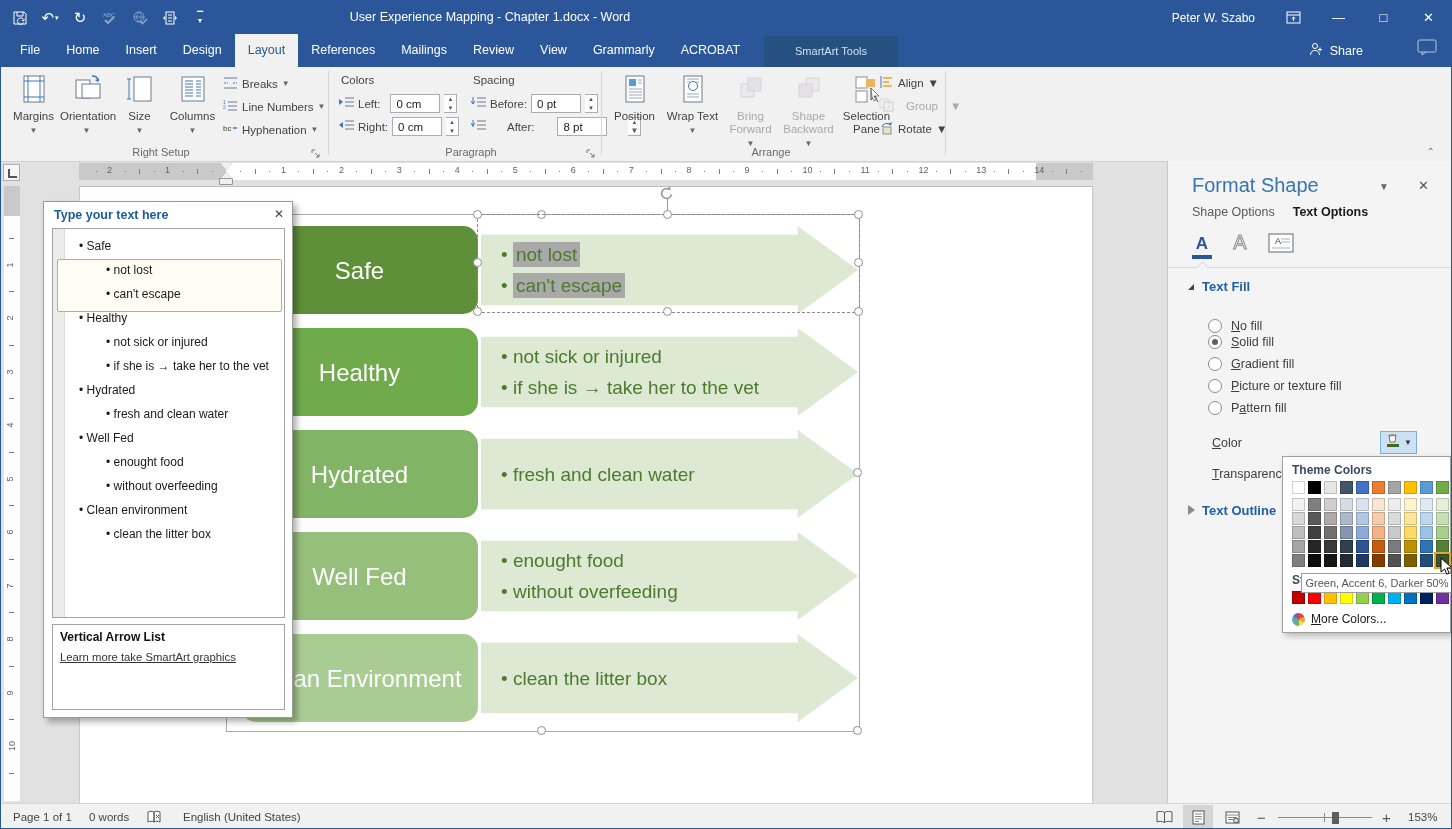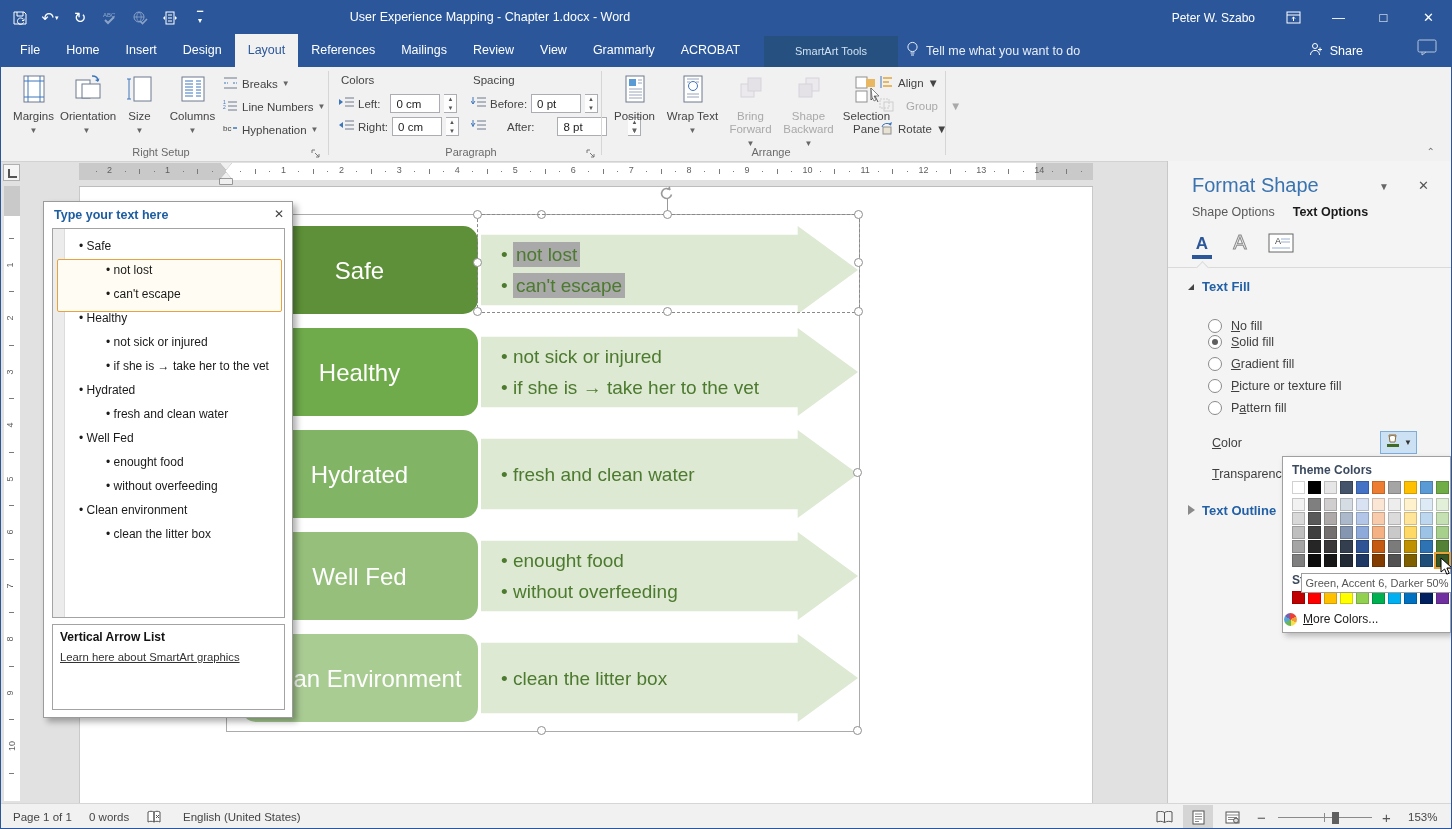--- a/index.html
+++ b/index.html
@@ -110,21 +110,21 @@
   .fp-lbl{position:absolute;font-size:12.5px;color:#3f3f3f;}
   .colorbtn{position:absolute;left:212px;top:270px;width:37px;height:23px;background:#cde1f5;border:1px solid #7eadd9;box-sizing:border-box;
             display:flex;align-items:center;justify-content:center;gap:3px;}
   .colorbtn .caret{font-size:8px;color:#333;}
   
   .dropdown{position:absolute;left:1281px;top:455px;width:169px;height:177px;background:#fff;border:1px solid #a0a0a0;
             box-shadow:3px 3px 6px rgba(0,0,0,.25);z-index:9;box-sizing:border-box;}
   .dd-hdr{position:absolute;left:9px;font-size:12px;font-weight:bold;color:#3b4a5f;white-space:nowrap;}
   .sw{position:absolute;width:13px;height:13px;box-shadow:inset 0 0 0 1px rgba(0,0,0,.18);}
   .sw.selsw{outline:2px solid #e8a33c;outline-offset:0;z-index:2;}
-  .dd-more{position:absolute;left:1px;top:155px;display:flex;align-items:center;gap:6px;font-size:12px;color:#1a1a1a;}
+  .dd-more{position:absolute;left:9px;top:155px;display:flex;align-items:center;gap:6px;font-size:12px;color:#1a1a1a;}
   .pie{width:13px;height:13px;border-radius:50%;background:conic-gradient(#e8413c 0 17%,#f29c38 17% 33%,#f7e04a 33% 50%,#69b45c 50% 67%,#57a4d8 67% 84%,#7b5ea7 84% 100%);}
   .tooltip{position:absolute;left:1300px;top:572px;width:152px;height:20px;background:#fff;border:1px solid #9e9e9e;z-index:10;
            font-size:11px;color:#555;display:flex;align-items:center;justify-content:center;white-space:nowrap;box-sizing:border-box;}
   .cursor{position:absolute;left:1439px;top:556px;z-index:11;}
   
   .statusbar{position:absolute;left:0;top:802px;width:100%;height:26px;background:#f1f1f1;border-top:1px solid #d6d6d6;
              font-size:11.5px;color:#454545;}
   .sb-item{position:absolute;top:0;height:26px;display:flex;align-items:center;}
   .viewbtn{width:30px;height:24px;display:flex;align-items:center;justify-content:center;}
   .viewbtn.active{background:#d5d5d5;}
@@ -201,29 +201,20 @@
         <span class="tab ">View</span>
         <span class="tab ">Grammarly</span>
         <span class="tab ">ACROBAT</span>
       </div>
     <div class="ctx-block">
       <div class="ctx-label">SmartArt Tools</div>
       <div class="ctx-tabs">
           <span class="tab">Design</span>
           <span class="tab">Format</span>
         </div>
-    </div>
-    <div class="tellme">
-      <span>
-        <svg width="13" height="17" viewBox="0 0 13 17">
-            <circle cx="6.5" cy="6" r="4.6" fill="none" stroke="#e8eef7"></circle>
-            <path d="M4.5 12h4M5 14h3" stroke="#e8eef7"></path>
-          </svg>
-      </span>
-      <span>Tell me what you want to do</span>
     </div>
   </div>
   <div class="share">
     <span>
       <svg width="15" height="15" viewBox="0 0 15 15">
           <circle cx="6" cy="4" r="2.5" fill="none" stroke="#fff"></circle>
           <path d="M1.5 13c0-3 2-4.6 4.5-4.6S10.5 10 10.5 13" fill="none" stroke="#fff"></path>
           <path d="M11 5.5v4M9 7.5h4" stroke="#fff"></path>
         </svg>
     </span>
@@ -632,21 +623,21 @@
           <div class="tp-item lvl2" style="top:178px;">• <span>fresh and clean water</span></div>
           <div class="tp-item lvl1" style="top:202px;">• <span>Well Fed</span></div>
           <div class="tp-item lvl2" style="top:226px;">• <span>enought food</span></div>
           <div class="tp-item lvl2" style="top:250px;">• <span>without overfeeding</span></div>
           <div class="tp-item lvl1" style="top:274px;">• <span>Clean environment</span></div>
           <div class="tp-item lvl2" style="top:298px;">• <span>clean the litter box</span></div>
         </div>
     </div>
     <div class="tp-info">
       <div class="tp-info-title">Vertical Arrow List</div>
-      <a class="tp-info-link">Learn here about SmartArt graphics</a>
+      <a class="tp-info-link">Learn more take SmartArt graphics</a>
     </div>
   </div>
 
   <div class="fmtpane">
     <div class="fp-title">Format Shape</div>
     <span class="fp-dd">▼</span>
     <span class="fp-close">✕</span>
     <div class="fp-tabs">
         <span class="fp-tab ">Shape Options</span>
         <span class="fp-tab active">Text Options</span>

